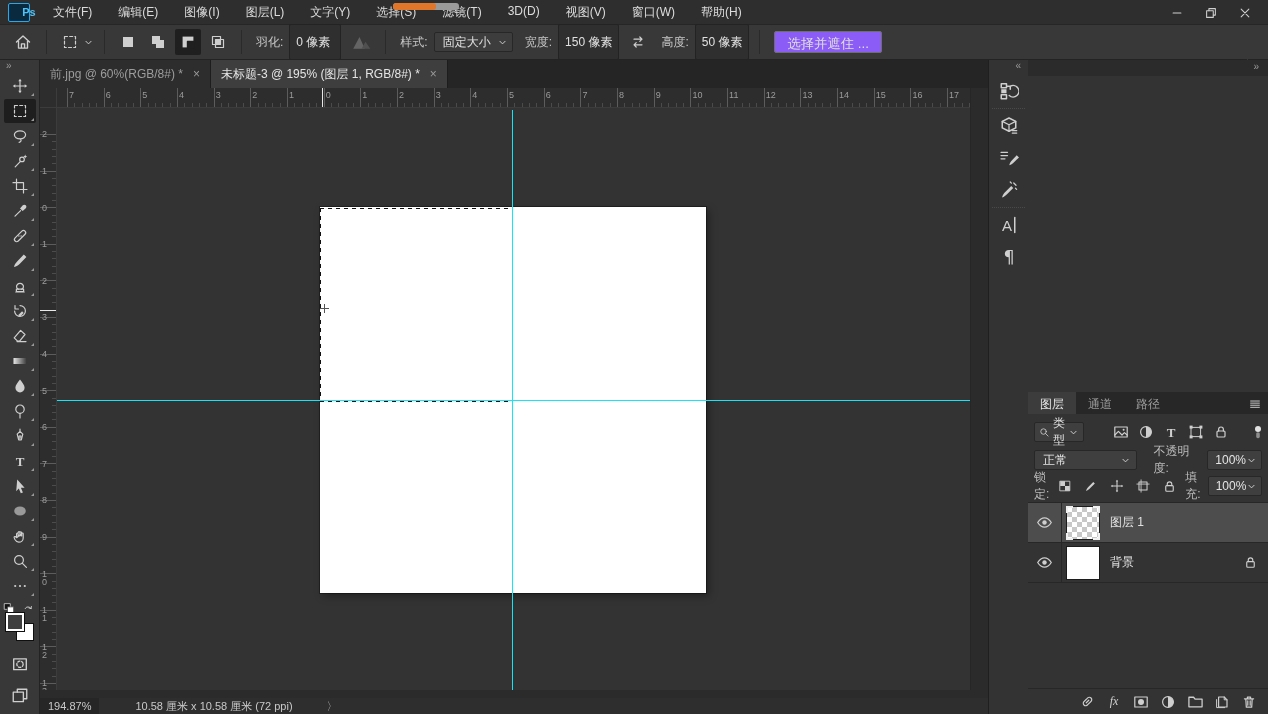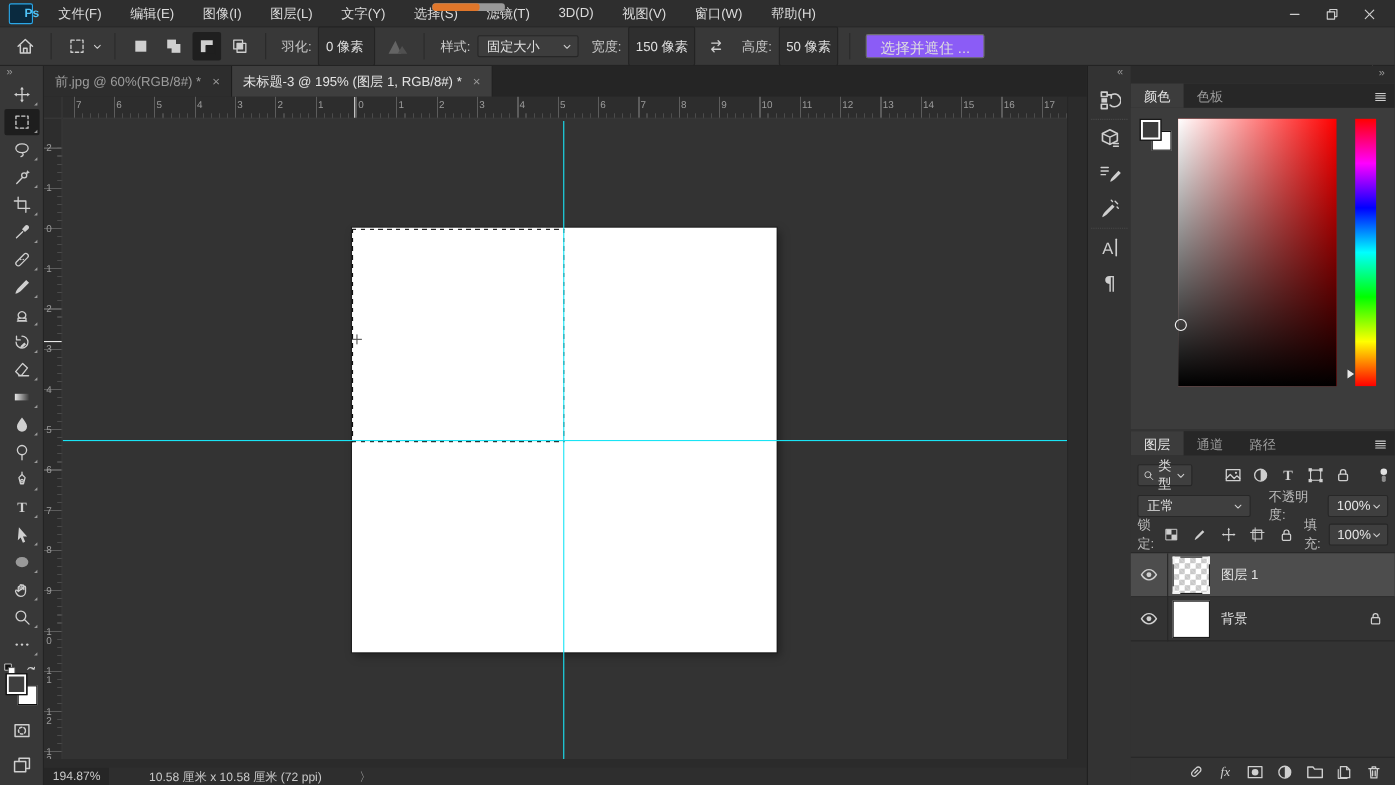--- a/index.html
+++ b/index.html
@@ -32,21 +32,21 @@
   .ob-group { display:flex; align-items:center; }
   .ob-sep { width:1px; height:24px; background:#2a2a2a; margin:0 10px; }
   .ob-icon { width:26px; height:26px; display:flex; align-items:center; justify-content:center; border-radius:2px; }
   .ob-icon.dim svg { opacity:.45; }
   .mode-btn { width:26px; height:26px; display:flex; align-items:center; justify-content:center; border-radius:2px; }
   .mode-btn.active { background:#1f1f1f; }
   .ob-label { color:#c7c7c7; margin:0 6px 0 4px; }
   .ob-field { background:#2f2f2f; border:1px solid #232323; border-radius:2px;
     height:36px; min-width:52px; padding:2px 6px; color:#e0e0e0; display:flex; align-items:center; }
   .ob-select { background:#3d3d3d; border:1px solid #272727; border-radius:2px; height:20px;
-    padding:2px 4px 2px 8px; display:flex; align-items:center; gap:19px; color:#e0e0e0; }
+    padding:2px 4px 2px 8px; display:flex; align-items:center; gap:6px; color:#e0e0e0; }
   .ob-button { border:1px solid #6e6e6e; background:#8b5cf6; border-radius:2px;
     height:22px; padding:3px 12px; color:#dedede; margin-left:4px; }
   .ob-right { position:absolute; right:8px; top:25px; height:35px; display:flex; align-items:center; gap:10px; }
 
   
   .toolcol { position:absolute; left:0; top:60px; width:40px; height:654px;
     background:#383838; border-right:1px solid #232323; display:flex; flex-direction:column; align-items:center; }
   .tool-expand { width:100%; height:14px; color:#9a9a9a; font-size:10px; padding-left:6px; letter-spacing:1px; }
   .tool { width:32px; height:24px; display:flex; align-items:center; justify-content:center; border-radius:2px; position:relative; }
   .tool.active { background:#1e1e1e; }
@@ -643,44 +643,20 @@
               <text x="8" y="13" font-size="14" fill="#cfcfcf" stroke="none" text-anchor="middle" font-family="DejaVu Sans, sans-serif">¶</text>
             </svg>
           </span>
         </div>
       </div>
   </aside>
 
   <section class="dock">
     <div class="dock-top">»</div>
 
-    <div class="color-panel">
-      <div class="panel-header" id="color-tabs">
-        <span class="panel-tab active">颜色</span>
-          <span class="panel-tab">色板</span>
-          <span class="panel-menu">
-            <svg viewBox="0 0 16 16" width="14" height="14" fill="none" stroke="#cfcfcf" stroke-width="1.2" stroke-linecap="round" stroke-linejoin="round">
-              <path d="M3 4.6h10M3 7h10M3 9.4h10M3 11.8h10" stroke-width="1.1"></path>
-            </svg>
-          </span>
-      </div>
-      <div class="color-body">
-        <div class="cp-chips">
-          <span class="cp-fg"></span>
-          <span class="cp-bg"></span>
-        </div>
-        <div class="sat-field" id="sat-field" style="background: rgb(255, 0, 0);">
-          <span class="white"></span>
-            <span class="black"></span>
-          <span class="sat-picker"></span>
-        </div>
-        <div class="hue-bar" id="hue-bar" style="background: linear-gradient(rgb(255, 0, 0), rgb(255, 0, 255), rgb(0, 0, 255), rgb(0, 255, 255), rgb(0, 255, 0), rgb(255, 255, 0), rgb(255, 0, 0));"></div>
-        <span class="hue-marker"></span>
-      </div>
-    </div>
 
     <div class="layers-panel">
       <div class="panel-header" id="layers-tabs">
         <span class="panel-tab active">图层</span>
           <span class="panel-tab">通道</span>
           <span class="panel-tab">路径</span>
           <span class="panel-menu">
             <svg viewBox="0 0 16 16" width="14" height="14" fill="none" stroke="#cfcfcf" stroke-width="1.2" stroke-linecap="round" stroke-linejoin="round">
               <path d="M3 4.6h10M3 7h10M3 9.4h10M3 11.8h10" stroke-width="1.1"></path>
             </svg>

